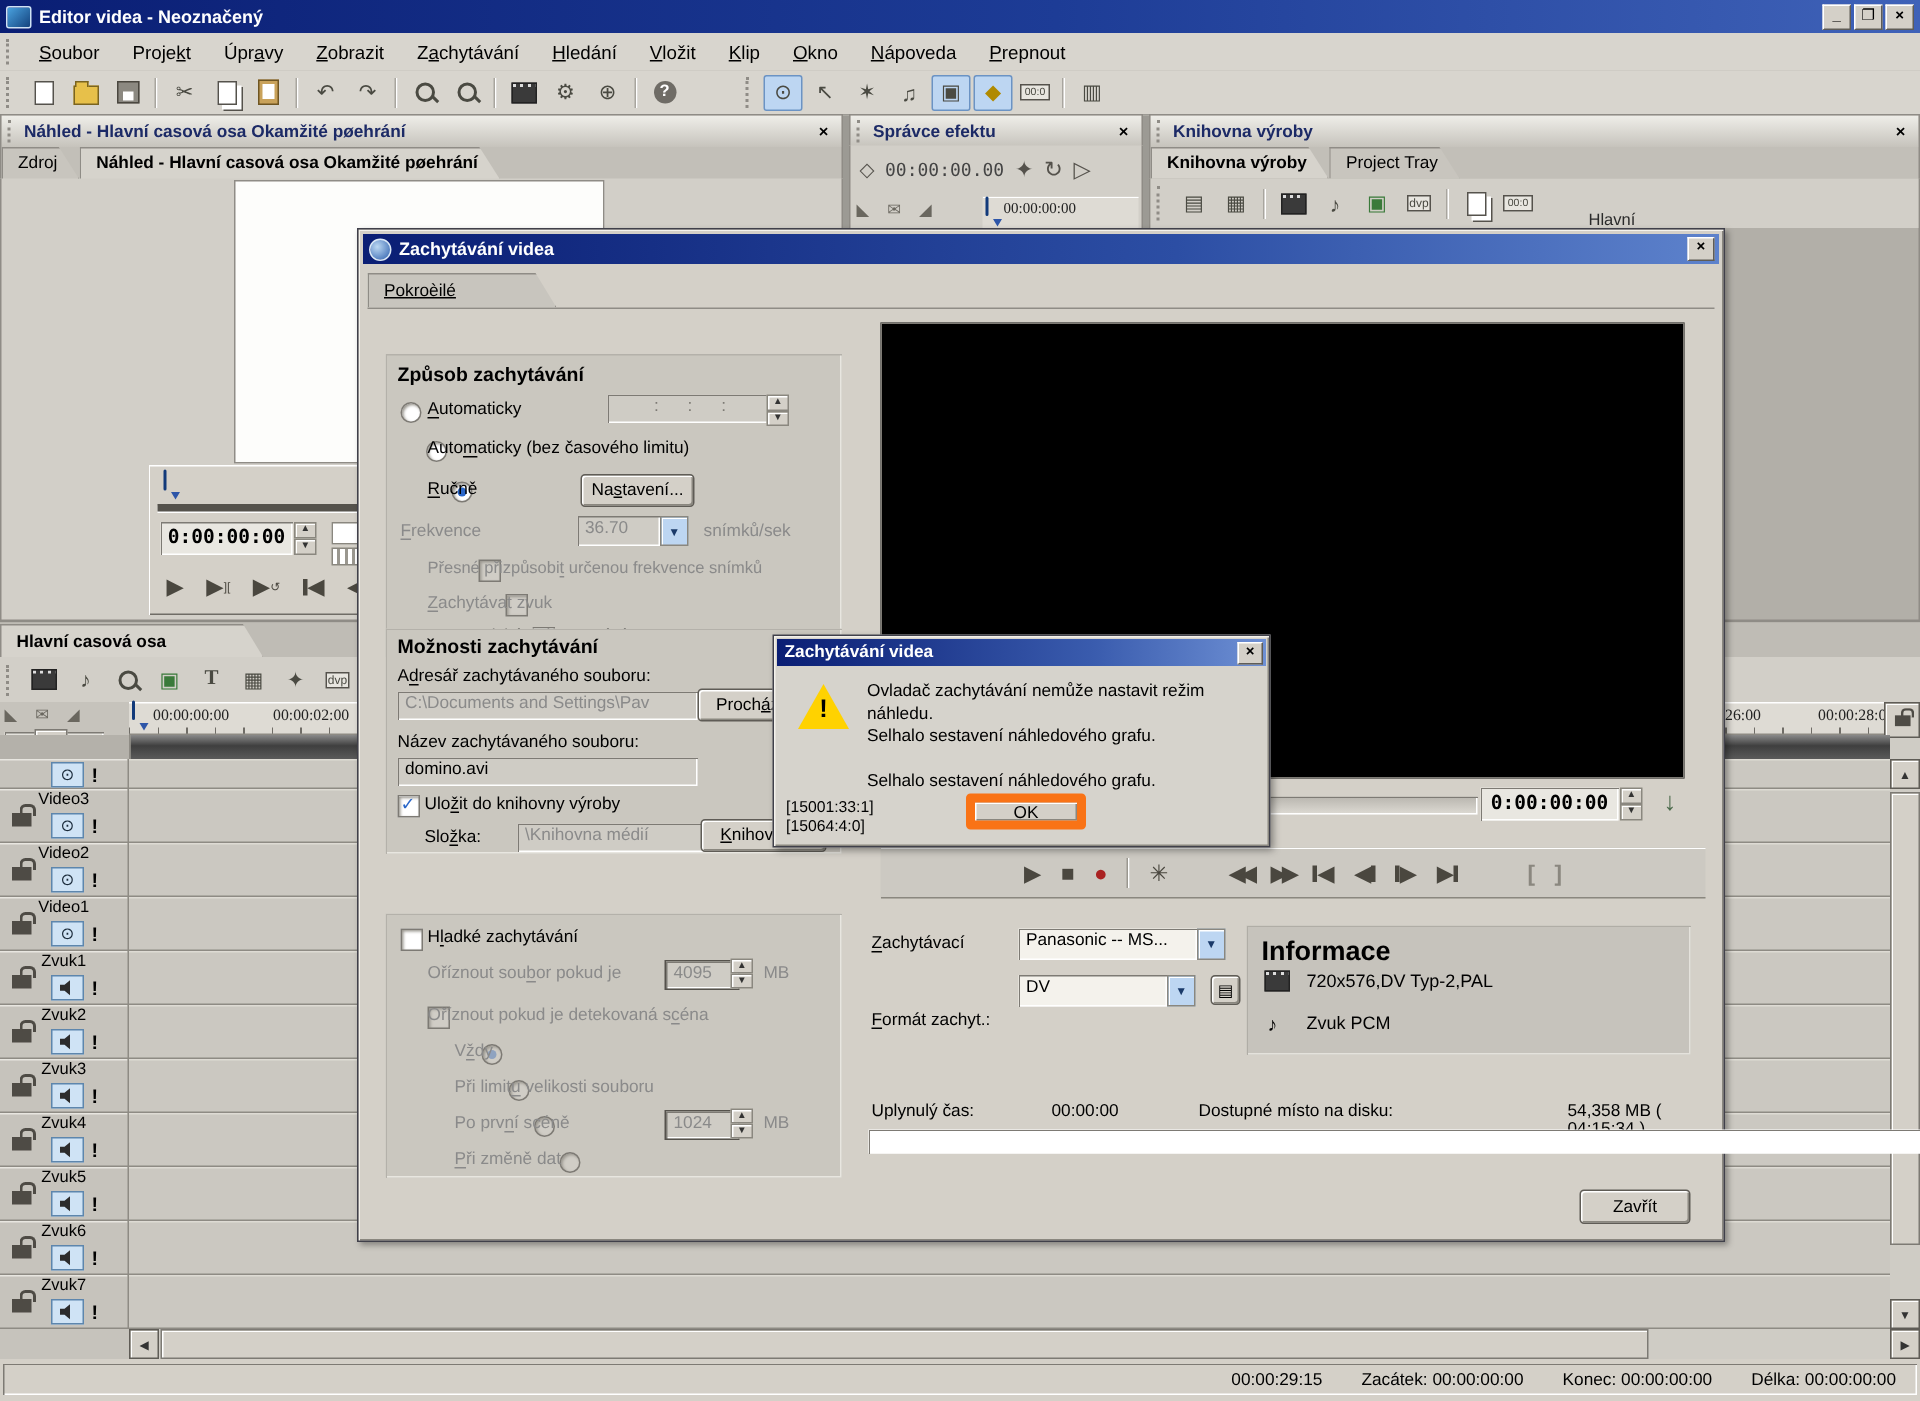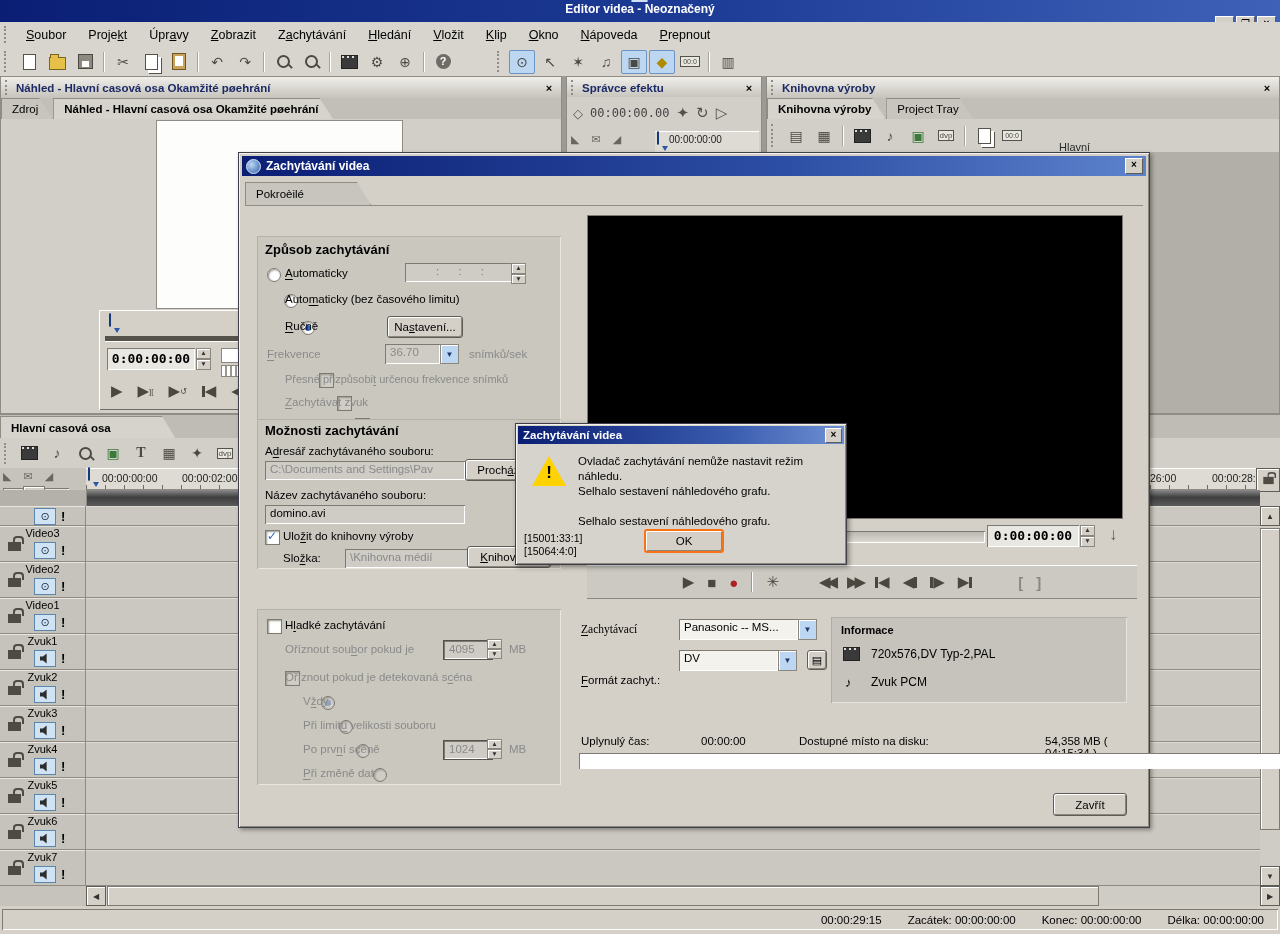--- a/index.html
+++ b/index.html
@@ -9,25 +9,25 @@
   .abs{position:absolute;}
   .mono{font-family:"DejaVu Sans Mono",monospace;text-align:center;}
   .dis{color:#8a8a8a;}
   .bold{font-weight:bold;}
 
   
   .raised{background:#d4d0c8;box-shadow:inset 1px 1px 0 #fff, inset -1px -1px 0 #6f6c66;}
   .sunken{box-shadow:inset 1px 1px 0 #7d7a74, inset -1px -1px 0 #fff;}
   .btn{background:#d4d0c8;border:1px solid #5f5c56;box-shadow:inset 1px 1px 0 #fff, inset -1px -1px 0 #8a877f;
        text-align:center;cursor:pointer;font-size:11.5px;border-radius:3px;}
-  .btn.def{border:2px solid #f97316;}
+  .btn.def{border:6px solid #f97316;}
 
   
   #titlebar{left:0;top:0;width:1280px;height:22px;background:linear-gradient(90deg,#0a1e74,#1d3c96 55%,#3f62b8);
-            color:#fff;font-weight:bold;font-size:12px;display:flex;align-items:center;flex-direction:column;}
+            color:#fff;font-weight:bold;font-size:12px;display:flex;align-items:center;}
   .appicon{width:15px;height:13px;margin:0 5px 0 4px;background:linear-gradient(135deg,#4aa3e0,#14437e);
            border:1px solid #cfe2f4;border-radius:2px;}
   .winbtns{margin-left:auto;display:flex;gap:2px;padding-right:4px;}
   .winbtn{width:17px;height:15px;background:#d4d0c8;border:1px solid #fff;border-right-color:#5f5c56;border-bottom-color:#5f5c56;
           color:#000;font-size:10px;line-height:13px;text-align:center;font-weight:bold;cursor:pointer;}
 
   
   #menubar{left:0;top:22px;width:1280px;height:25px;background:#d8d5ce;border-bottom:1px solid #b4b1aa;
            display:flex;align-items:center;font-size:12.5px;}
   .grip{width:5px;height:70%;margin:0 4px;border-left:2px dotted #8f8c86;}
@@ -81,21 +81,21 @@
   .tlane{background:#cbc8c1;border-bottom:1px solid #8e8b84;box-shadow:inset 0 1px 0 #dedbd4;}
   .tname{position:absolute;left:0;right:0;top:1px;text-align:center;font-size:11px;}
   .tctl{position:absolute;left:34px;top:16px;display:flex;align-items:center;gap:5px;}
   .trow .lock{position:absolute;left:8px;top:16px;}
   .eyebox{width:20px;height:15px;background:#cfe3f5;border:1px solid #5d86ad;display:flex;align-items:center;justify-content:center;font-size:11px;color:#1a2a3a;}
   .warnmark{font-weight:bold;font-size:13px;}
 
   .ruler{background:#dedbd4;box-shadow:inset 0 -1px 0 #8e8b84, inset 0 1px 0 #fff;
          background-image:repeating-linear-gradient(90deg,#6f6c66 0 1px,transparent 1px 19px);
          background-size:100% 5px;background-position:0 100%;background-repeat:repeat-x;
-         font-size:10.5px;color:#222;}
+         font-size:10.5px;color:#222;font-family:Liberation Serif, serif;}
   .darkstrip{background:linear-gradient(#8a8a8a,#3f3f3f 45%,#5a5a5a);}
   .sb{background:#cfccc5;}
   .sbtn{background:#d4d0c8;border:1px solid #5f5c56;box-shadow:inset 1px 1px 0 #fff;display:flex;align-items:center;justify-content:center;
         font-size:8px;color:#333;}
   .sthumb{background:#d4d0c8;border:1px solid #7d7a74;box-shadow:inset 1px 1px 0 #fff;}
 
   
   .grp{background:#cac7bf;box-shadow:inset 1px 1px 0 #b4b1aa, inset -1px -1px 0 #e8e6e0;}
   .ghead{font-size:13px;font-weight:bold;}
   .radio{width:12px;height:12px;border-radius:50%;background:#fff;box-shadow:inset 1px 1px 2px #9a978f;border:1px solid #7d7a74;display:inline-block;position:relative;}
@@ -636,21 +636,21 @@
     </div>
   </div>
 
   <div id="capdlg" class="abs">
     <div class="dtitle">
       <span class="dico"></span>
       <span>Zachytávání videa</span>
       <span class="dx">×</span>
     </div>
     <div class="abs" style="left:6px;top:28px;right:6px;height:24px;display:flex;align-items:flex-end;border-bottom:1px solid #8f8c86;">
-      <span class="tab" style="height:22px;line-height:22px;width:100px;">Pokroèilé</span>
+      <span class="tab" style="height:22px;line-height:22px;width:100px;text-decoration:underline;">Pokroèilé</span>
     </div>
 
     <div class="abs grp" style="left:18px;top:56px;width:304px;height:202px;margin-top:27px;">
       <div class="ghead abs" style="left:8px;top:6px;">Způsob zachytávání</div>
       <span class="radio abs" style="left:10px;top:31px;"></span>
       <label class="abs" style="left:28px;top:31px;"><u>A</u>utomaticky</label>
       <div class="abs field" style="left:148px;top:27px;width:100px;height:15px;white-space:pre;color:#7d7a74;text-align:center;">:      :      :</div>
       <span class="spin abs" style="left:254px;top:27px;height:21px;">
           <span>▲</span>
           <span>▼</span>
@@ -769,34 +769,34 @@
         </span>
       <span style="width:20px"></span>
       <span class="tico" style="font-weight:bold;color:#8a877f;">
           <span>[</span>
         </span>
       <span class="tico" style="font-weight:bold;color:#8a877f;">
           <span>]</span>
         </span>
     </div>
 
-    <label class="abs" style="left:342px;top:470px;font-family:Liberation Serif, serif;"><u>Z</u>achytávací</label>
+    <label class="abs" style="left:342px;top:470px;"><u>Z</u>achytávací</label>
     <div class="combo abs" style="left:440px;top:466px;width:138px;height:21px;">
       <span class="field white cfield">Panasonic -- MS...</span>
       <span class="cbtn blue">▼</span>
     </div>
     <label class="abs" style="left:342px;top:521px;"><u>F</u>ormát zachyt.:</label>
     <div class="combo abs" style="left:440px;top:497px;width:118px;height:21px;">
       <span class="field white cfield">DV</span>
       <span class="cbtn blue">▼</span>
     </div>
     <button class="btn abs" style="left:568px;top:497px;width:20px;height:20px;padding:0;"><span style="font-size:11px;">▤</span></button>
 
     <div class="abs infobox" style="left:592px;top:464px;width:296px;height:86px;">
-      <div class="bold abs" style="left:10px;top:7px;font-size:11px;">Informace</div>
+      <div class="bold abs" style="left:10px;top:7px;font-size:18px;">Informace</div>
       <span class="film abs" style="left:12px;top:30px;"></span>
       <span class="abs" style="left:40px;top:30px;font-size:12px;">720x576,DV Typ-2,PAL</span>
       <span class="abs" style="left:14px;top:58px;font-size:13px;">♪</span>
       <span class="abs" style="left:40px;top:58px;font-size:12px;">Zvuk PCM</span>
     </div>
 
     <span class="abs" style="left:342px;top:582px;">Uplynulý čas:</span>
     <span class="abs" style="left:462px;top:582px;">00:00:00</span>
     <span class="abs" style="left:560px;top:582px;">Dostupné místo na disku:</span>
     <span class="abs" style="left:806px;top:582px;">54,358 MB ( 04:15:34 )</span>

